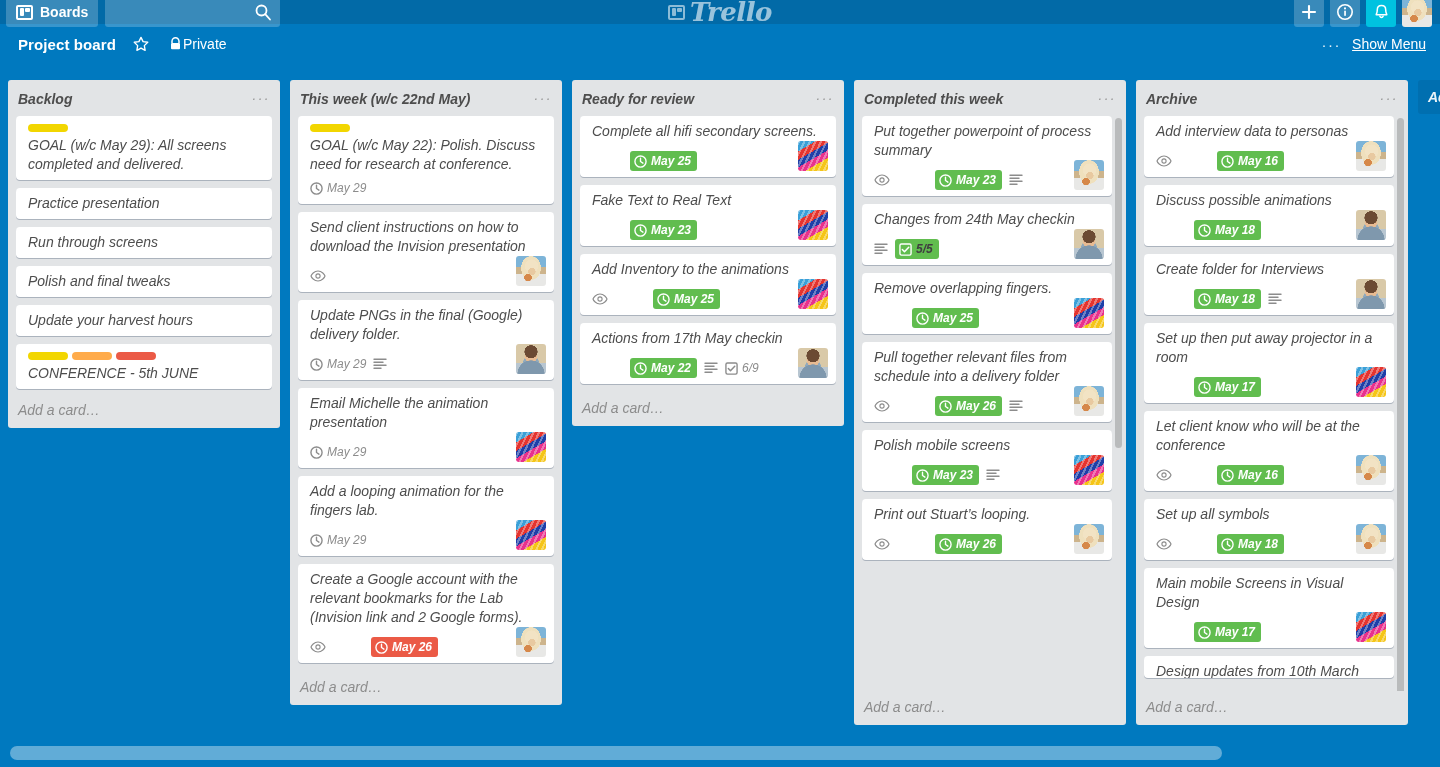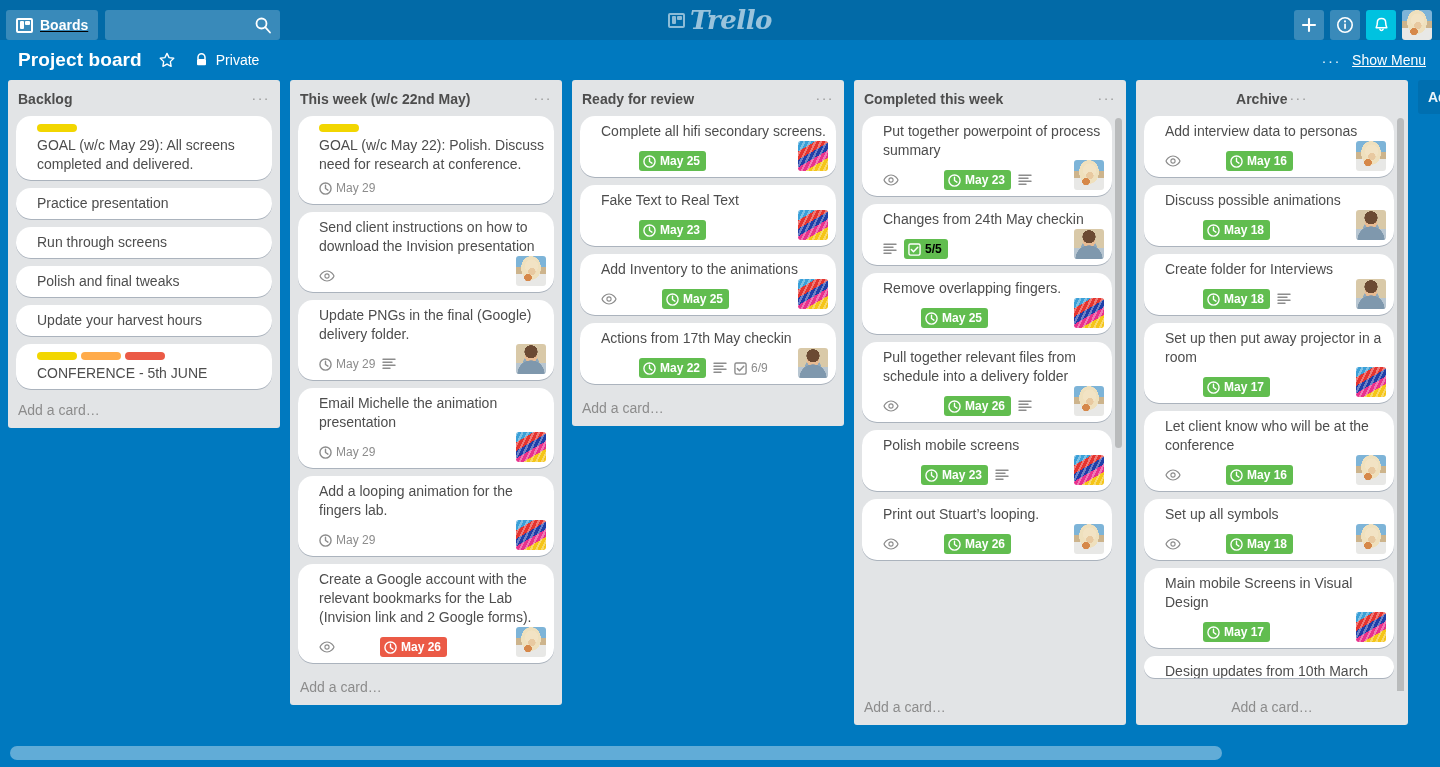--- a/index.html
+++ b/index.html
@@ -5,26 +5,25 @@
   * { box-sizing: border-box; margin: 0; padding: 0; }
   html, body {
     width: 1440px; height: 767px;
     overflow: hidden;
     font-family: "Liberation Sans", sans-serif;
     background: #0079bf;
   }
 
   
   .topbar {
-    height: 40px; width: 100%;
+    height: 24px; width: 100%;
     background: #026aa7;
-    display: flex; align-items: flex-end;
+    display: flex; align-items: center;
     padding: 0 6px;
     position: relative;
-    text-decoration: underline;
   }
   .tb-btn {
     height: 30px;
     background: rgba(255,255,255,.22);
     border-radius: 3px;
     display: flex; align-items: center; gap: 7px;
     padding: 0 10px;
     color: #fff; font-weight: bold; font-size: 14px;
     cursor: pointer;
   }
@@ -88,34 +87,35 @@
     overflow: hidden; cursor: pointer;
     background: #6b8fa8;
   }
 
   
   .board-head {
     height: 40px; display: flex; align-items: center;
     padding: 0 14px 0 18px; color: #fff;
     position: relative;
   }
-  .board-title { font-size: 19px; font-weight: bold; letter-spacing: .1px; }
+  .board-title { font-size: 15px; font-weight: bold; letter-spacing: .1px; }
   .bh-ic { margin-left: 16px; cursor: pointer; display:flex; align-items:center; }
-  .bh-private { margin-left: 18px; display: flex; align-items: center; gap: 7px; cursor: pointer; font-size: 14px; }
+  .bh-private { margin-left: 18px; display: flex; align-items: center; cursor: pointer; font-size: 14px; }
   .bh-right { margin-left: auto; display: flex; align-items: center; gap: 11px; }
   .dots-h { color: rgba(255,255,255,.9); font-size: 15px; letter-spacing:1.5px; cursor:pointer; }
   .show-menu { font-size: 14px; text-decoration: underline; cursor: pointer; color:#fff;}
 
   
   .board {
     position: absolute; top: 80px; left: 0;
     width: 1440px; height: 660px;
     display: flex; align-items: flex-start;
     padding: 0 8px; gap: 10px;
     overflow: hidden;
+    font-style: italic;
   }
   .list {
     width: 272px; flex: 0 0 272px;
     background: #e2e4e6;
     border-radius: 3px;
     max-height: 645px;
     display: flex; flex-direction: column;
   }
   .list-head {
     padding: 10px 8px 8px 10px;
@@ -130,23 +130,23 @@
     flex: 1 1 auto;
   }
   .cards.scrolling { padding-right: 14px; }
   .scrollthumb {
     position: absolute; right: 4px;
     width: 7px; border-radius: 4px;
     background: rgba(0,0,0,.18);
   }
   .card {
     background: #fff;
-    border-radius: 15px;
+    border-radius: 4px;
     box-shadow: 0 1px 0 rgba(9,30,66,.25);
-    padding: 6px 8px 6px 21px;
+    padding: 6px 8px 6px 12px;
     margin-bottom: 8px;
     cursor: pointer;
   }
   .labels { display: flex; gap: 4px; margin: 2px 0 4px; }
   .label { width: 40px; height: 8px; border-radius: 4px; }
   .card-title {
     font-size: 14px; line-height: 19px; color: #4d4d4d;
     word-wrap: break-word;
   }
   .badges {
@@ -649,21 +649,21 @@
                   <svg width="14" height="12" viewBox="0 0 14 12">
                     <g stroke="#8c8c8c" stroke-width="1.4" stroke-linecap="round">
                       <line x1="1" y1="1.3" x2="13" y2="1.3"></line>
                       <line x1="1" y1="4.3" x2="10" y2="4.3"></line>
                       <line x1="1" y1="7.3" x2="13" y2="7.3"></line>
                       <line x1="1" y1="10.3" x2="8" y2="10.3"></line>
                     </g>
                   </svg>
                 </span>
               </span>
-              <span class="badge check done" style="color: #000000;">
+              <span class="badge check done" style="color: #404040;">
                 <span>
                   <svg width="13" height="13" viewBox="0 0 14 14">
                     <rect x="1" y="1" width="12" height="12" rx="1.6" fill="none" stroke="#ffffff" stroke-width="1.5"></rect>
                     <path d="M3.6 7.1l2.3 2.4 4.6-5" fill="none" stroke="#ffffff" stroke-width="1.6" stroke-linecap="round" stroke-linejoin="round"></path>
                   </svg>
                 </span>
                 <span>5/5</span>
               </span>
             </div>
             <div class="member">
@@ -784,21 +784,21 @@
             </div>
             <div class="member">
               <div class="av-hat"></div>
             </div>
           </div>
         </div>
         <div class="scrollthumb" style="top: 2px; height: 330px;"></div>
       </div>
       <div class="add-card">Add a card…</div>
     </div>
-    <div class="list" style="max-height: 645px; height: 645px; align-items: center;">
+    <div class="list" style="max-height: 645px; height: 645px;">
       <div class="list-head">
         <div class="list-title">Archive</div>
         <div class="list-dots">···</div>
       </div>
       <div class="cards scrolling">
         <div class="card">
           <div class="card-title">Add interview data to personas</div>
           <div class="card-foot">
             <div class="badges">
               <span class="badge">

